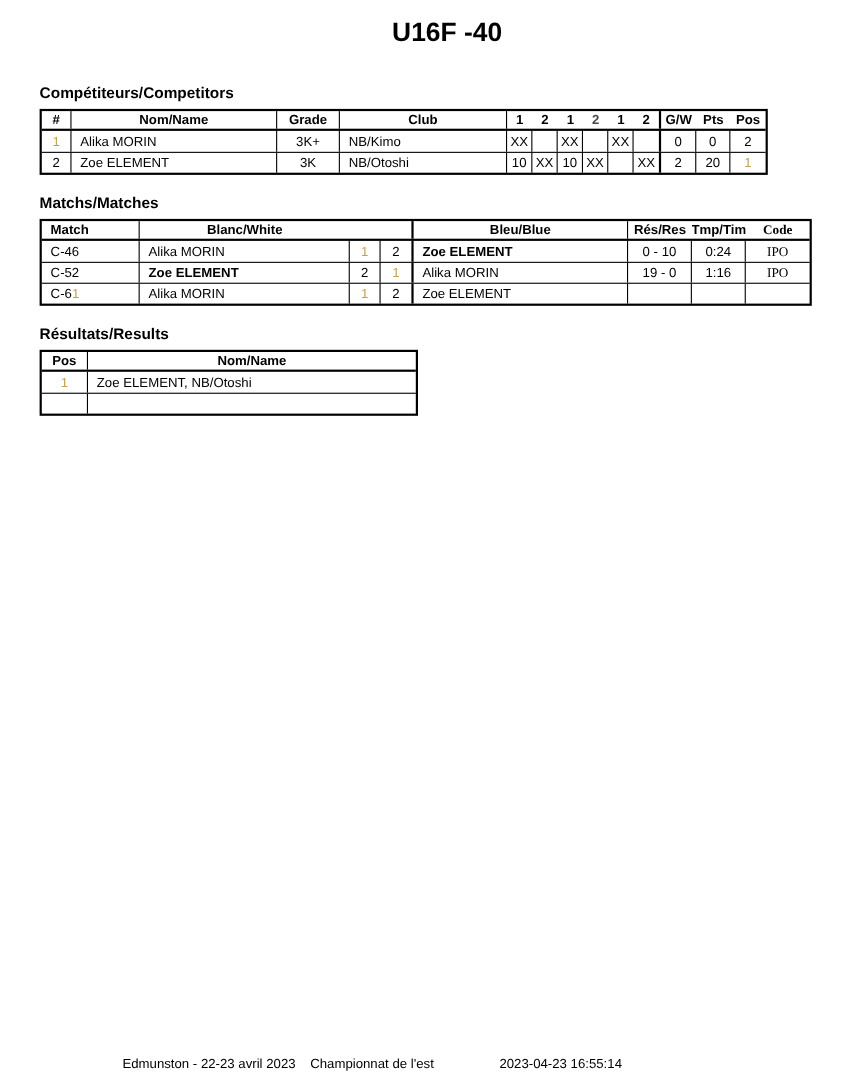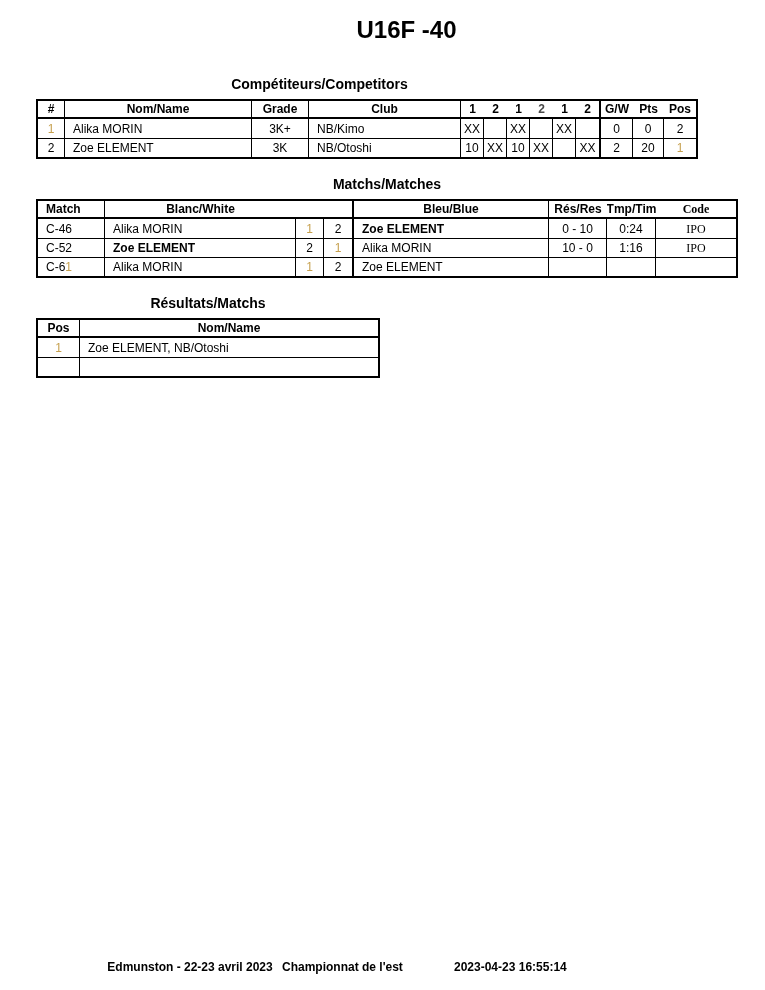--- a/index.html
+++ b/index.html
@@ -10,21 +10,21 @@
     background:#ffffff;
     font-family:"Liberation Sans", sans-serif;
     color:#000;
     overflow:hidden;
   }
   .title {
     position:absolute; left:0; top:16px; width:765px;
     text-align:center; font-size:24px; font-weight:bold;margin-left:24px;
   }
   .section-heading {
-    position:absolute; text-align:center;
+    position:absolute; text-align:left;
     font-size:14px; font-weight:bold;
   }
   .h-comp   { left:36px; top:76px;  width:567px; }
   .h-match  { left:36px; top:176px; width:702px; }
   .h-result { left:36px; top:295px; width:344px; }
 
   .tbl {
     position:absolute; border:2px solid #000; background:#fff;
   }
   .tbl-comp   { left:36px; top:99px;  width:662px; }
@@ -52,36 +52,36 @@
   .w-cnum  { width:27px; }
   .w-cname { width:187px; }
   .w-cgrade{ width:57px; }
   .w-cclub { width:152px; }
   .w-s     { width:23px; }
   .w-gw    { width:34px; }
   .w-pts   { width:31px; }
   .w-pos   { flex:1; }
 
   
-  .w-mid   { width:67px; }
+  .w-mid   { width:89px; }
   .w-white { width:191px; }
   .w-n1    { width:28px; }
   .w-n2    { width:28px; }
   .w-blue  { width:197px; }
   .w-res   { width:58px;text-align:center; }
   .w-tmp   { width:49px; }
   .w-code  { flex:1;font-family:Liberation Serif, serif; }
 
   
   .w-rpos  { width:42px; }
   .w-rname { flex:1; }
 
   .footer-item {
     position:absolute; top:960px;
-    font-size:12px; font-weight:bold;
+    font-size:12px; font-weight:normal;
   }
   .f-left   { left:90px;  width:200px; text-align:center; }
   .f-center { left:282px; width:200px; text-align:left; }
   .f-time   { left:454px; }
 </style>
 </head>
 <body>
 
 <div class="title">U16F -40</div>
 
@@ -167,41 +167,41 @@
 
   <div class="tr data">
     <div class="td w-mid br l">
         <span>C-52</span>
         <span class="gold"></span>
       </div>
     <div class="td w-white br l bold">Zoe ELEMENT</div>
     <div class="td w-n1 br c">2</div>
     <div class="td w-n2 c gold">1</div>
     <div class="td w-blue bl2 br l">Alika MORIN</div>
-    <div class="td w-res br c">10 - 0</div>
+    <div class="td w-res br c">19 - 0</div>
     <div class="td w-tmp br c">1:16</div>
     <div class="td w-code c">IPO</div>
   </div>
 
   <div class="tr data">
     <div class="td w-mid br l">
         <span>C-6</span>
         <span class="gold">1</span>
       </div>
     <div class="td w-white br l">Alika MORIN</div>
     <div class="td w-n1 br c gold">1</div>
     <div class="td w-n2 c">2</div>
     <div class="td w-blue bl2 br l">Zoe ELEMENT</div>
     <div class="td w-res br c"></div>
     <div class="td w-tmp br c"></div>
     <div class="td w-code c"></div>
   </div>
 </div>
 
-<div class="section-heading h-result">Résultats/Matchs</div>
+<div class="section-heading h-result">Résultats/Results</div>
 
 <div class="tbl tbl-result">
   <div class="tr thead">
     <div class="td w-rpos br c">Pos</div>
     <div class="td w-rname c">Nom/Name</div>
   </div>
   <div class="tr data">
     <div class="td w-rpos br c gold">1</div>
     <div class="td w-rname l">Zoe ELEMENT, NB/Otoshi</div>
   </div>

